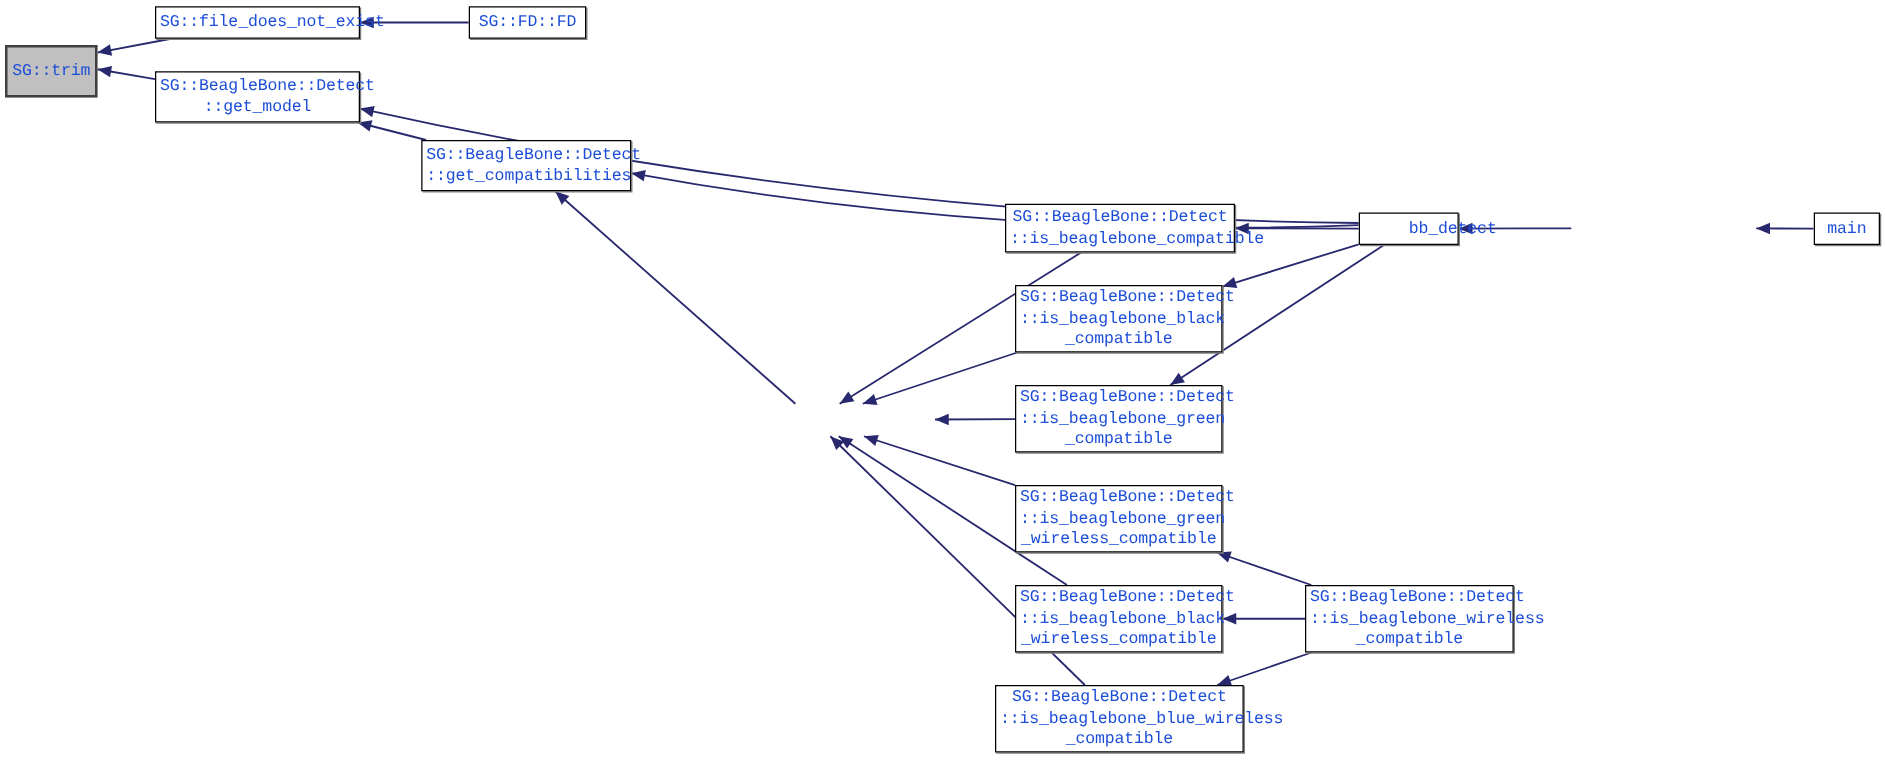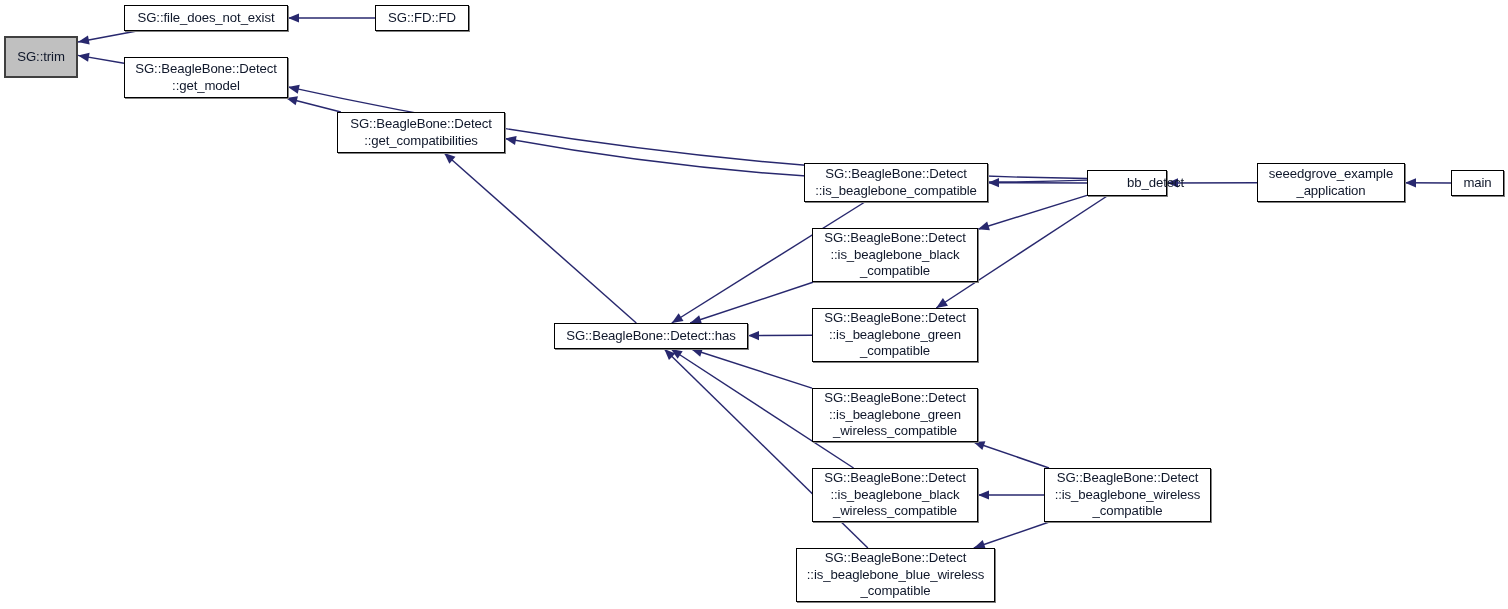--- a/index.html
+++ b/index.html
@@ -27,27 +27,28 @@
   }
   .node {
     position: absolute;
     box-sizing: border-box;
     border: 1px solid #000000;
     background: #ffffff;
     display: flex;
     align-items: center;
     justify-content: center;
     text-align: center;
-    color: #0f172a;
+    color: #1d4ed8;
     font-size: 13.2px;
     line-height: 16.4px;
     letter-spacing: -0.1px;
     white-space: pre-line;
     box-shadow: 1px 1px 0 0 #808080;
     z-index: 5;
+    font-family: Liberation Mono, monospace;
   }
   .node.highlight {
     background: #c0c0c0;
     border: 2px solid #404040;
     box-shadow: none;
   }
   .node .lbl {
     display: block;
     width: 100%;
     padding: 0 3px;
@@ -144,21 +145,20 @@
         <polygon points="1405,182.75255972696246 1416.0156355018496,178.1901289614176 1415.9842363673172,187.3900753794328" fill="#28286e"></polygon>
       </g>
     </svg>
 <div class="node highlight" style="left: 4px; top: 36px; width: 74px; height: 42px;"><span class="lbl">SG::trim</span></div>
     <div class="node" style="left: 124px; top: 5px; width: 164px; height: 26px;"><span class="lbl">SG::file_does_not_exist</span></div>
     <div class="node" style="left: 375px; top: 5px; width: 94px; height: 26px; justify-content: flex-end;"><span class="lbl">SG::FD::FD</span></div>
     <div class="node" style="left: 124px; top: 57px; width: 164px; height: 41px;"><span class="lbl">SG::BeagleBone::Detect
 ::get_model</span></div>
     <div class="node" style="left: 337px; top: 112px; width: 168px; height: 41px;"><span class="lbl">SG::BeagleBone::Detect
 ::get_compatibilities</span></div>
-    <div class="node" style="left: 554px; top: 323px; width: 194px; height: 26px;"><span class="lbl">SG::BeagleBone::Detect::has</span></div>
     <div class="node" style="left: 804px; top: 163px; width: 184px; height: 39px;"><span class="lbl">SG::BeagleBone::Detect
 ::is_beaglebone_compatible</span></div>
     <div class="node" style="left: 812px; top: 228px; width: 166px; height: 54px;"><span class="lbl">SG::BeagleBone::Detect
 ::is_beaglebone_black
 _compatible</span></div>
     <div class="node" style="left: 812px; top: 308px; width: 166px; height: 54px;"><span class="lbl">SG::BeagleBone::Detect
 ::is_beaglebone_green
 _compatible</span></div>
     <div class="node" style="left: 812px; top: 388px; width: 166px; height: 54px;"><span class="lbl">SG::BeagleBone::Detect
 ::is_beaglebone_green
@@ -166,16 +166,14 @@
     <div class="node" style="left: 812px; top: 468px; width: 166px; height: 54px;"><span class="lbl">SG::BeagleBone::Detect
 ::is_beaglebone_black
 _wireless_compatible</span></div>
     <div class="node" style="left: 796px; top: 548px; width: 199px; height: 54px;"><span class="lbl">SG::BeagleBone::Detect
 ::is_beaglebone_blue_wireless
 _compatible</span></div>
     <div class="node" style="left: 1087px; top: 170px; width: 80px; height: 26px; padding-left: 36px;"><span class="lbl">bb_detect</span></div>
     <div class="node" style="left: 1044px; top: 468px; width: 167px; height: 54px;"><span class="lbl">SG::BeagleBone::Detect
 ::is_beaglebone_wireless
 _compatible</span></div>
-    <div class="node" style="left: 1257px; top: 163px; width: 148px; height: 39px;"><span class="lbl">seeedgrove_example
-_application</span></div>
     <div class="node" style="left: 1451px; top: 170px; width: 53px; height: 26px;"><span class="lbl">main</span></div>
   </div>
 
 </body></html>

